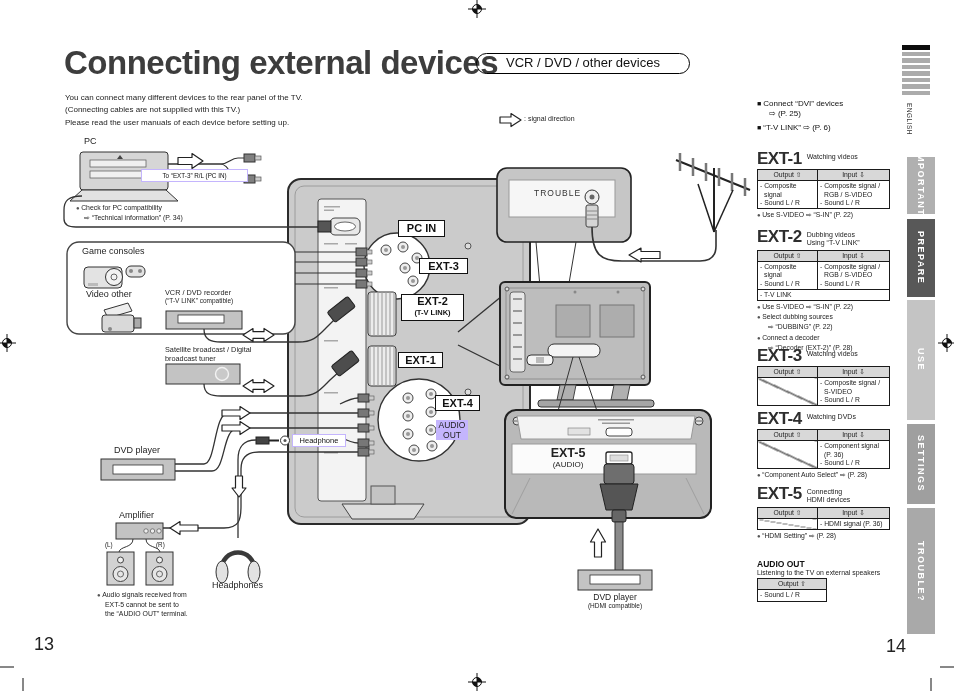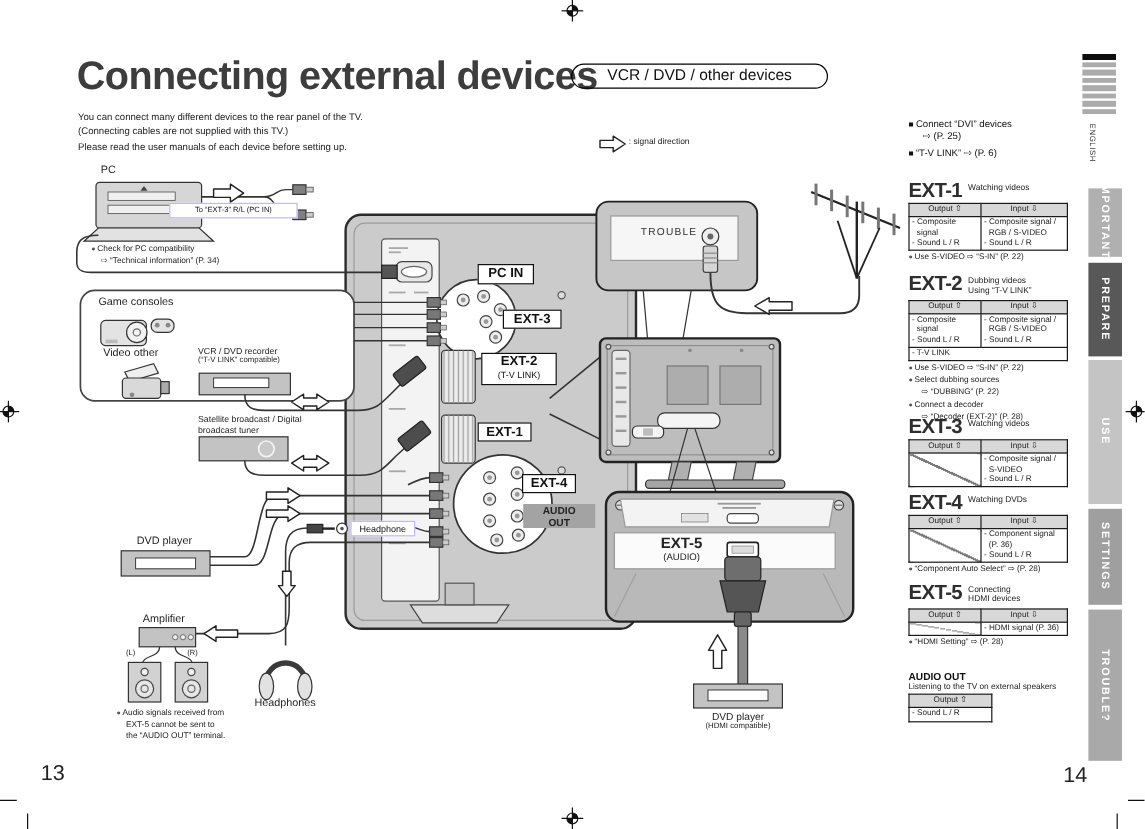--- a/index.html
+++ b/index.html
@@ -607,25 +607,25 @@
 <div class="ov fnote" style="left:97px;top:590px">
   <div><span class="blt">●</span><span>Audio signals received from</span></div>
   <div class="ind">EXT-5 cannot be sent to</div>
   <div class="ind">the “AUDIO OUT” terminal.</div>
 </div>
 
 <div class="ov plabel" style="left:398px;top:220px;width:47px;height:17px;font-size:11px;line-height:15px">PC IN</div>
 <div class="ov plabel" style="left:419px;top:258px;width:49px;height:16px;font-size:11px;line-height:14px">EXT-3</div>
 <div class="ov plabel" style="left:401px;top:294px;width:63px;height:27px">
   <div style="font-size:11px;line-height:13px">EXT-2</div>
-  <div style="font-size:7.5px;font-weight:normal">(T-V LINK)</div>
+  <div style="font-size:7.5px;font-weight:bold">(T-V LINK)</div>
 </div>
 <div class="ov plabel" style="left:398px;top:352px;width:45px;height:16px;font-size:11px;line-height:14px">EXT-1</div>
 <div class="ov plabel" style="left:435px;top:395px;width:45px;height:16px;font-size:11px;line-height:14px">EXT-4</div>
-<div class="ov ctr" style="left:436px;top:420px;width:60px;background:#a3a3a3;font-size:8.5px;font-weight:bold;line-height:1.2">
+<div class="ov ctr" style="left:436px;top:420px;width:32px;background:#c4b5fd;font-size:8.5px;font-weight:normal;line-height:1.2">
   <div>AUDIO</div>
   <div>OUT</div>
 </div>
 <div class="ov tagbox" style="left:292px;top:434px;width:54px;height:13px;line-height:12px;font-size:7.5px">Headphone</div>
 
 <div class="ov" style="left:534px;top:188px;font-size:8.5px;letter-spacing:1px;color:#333">TROUBLE</div>
 <div class="ov ctr" style="left:540px;top:446px;width:56px">
   <div style="font-size:12.5px;font-weight:bold;color:#222">EXT-5</div>
   <div style="font-size:8px;color:#222">(AUDIO)</div>
 </div>

